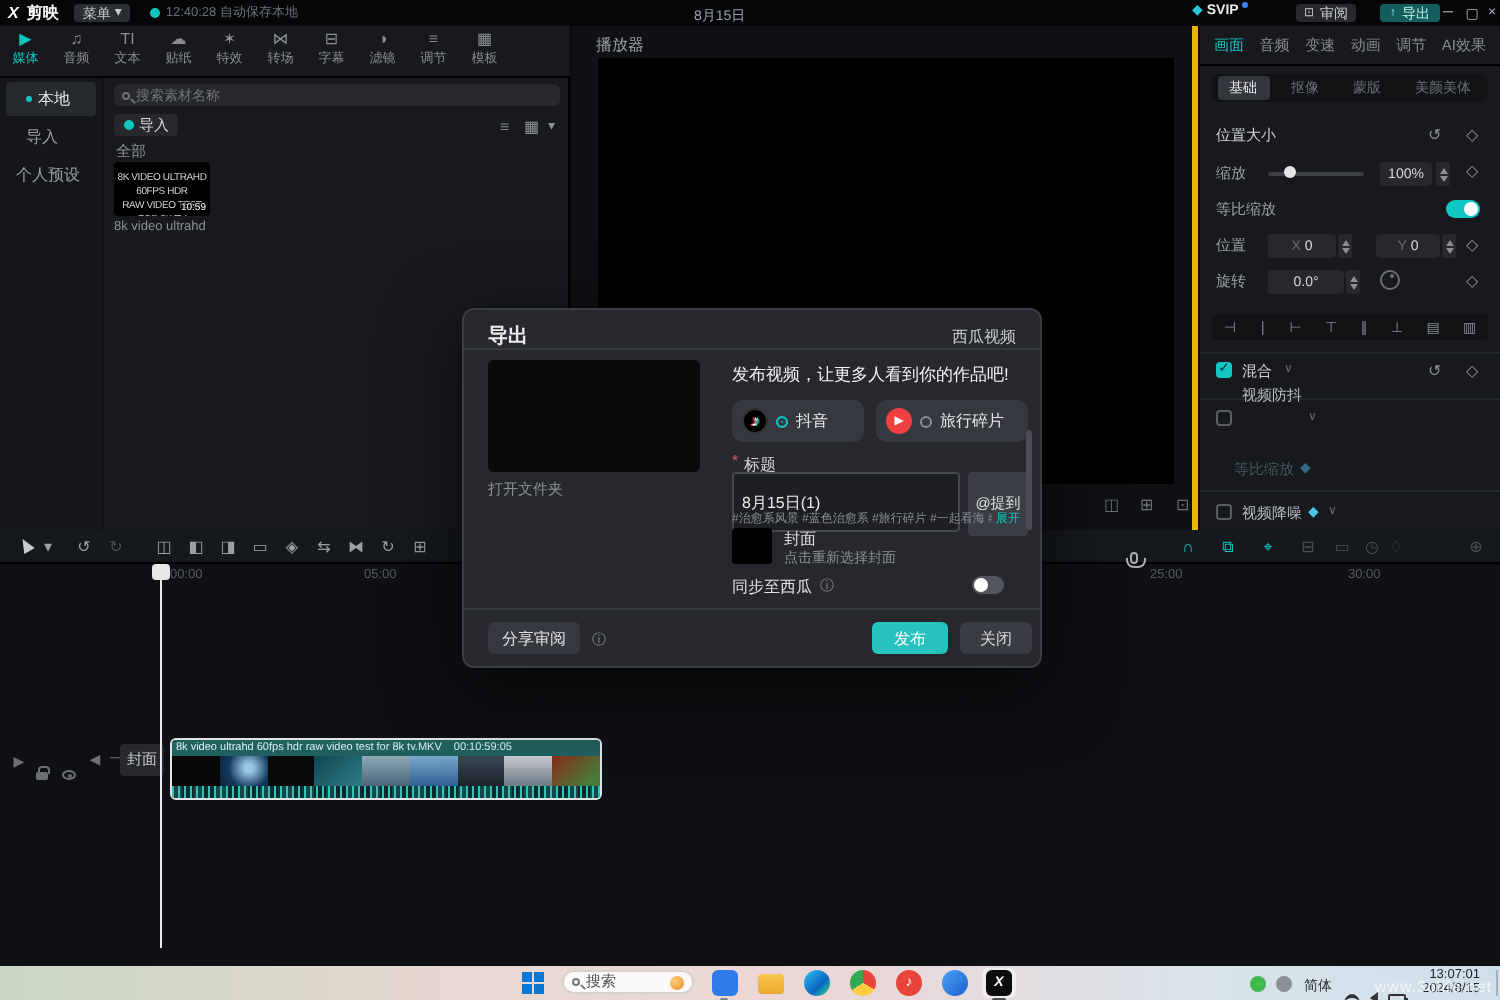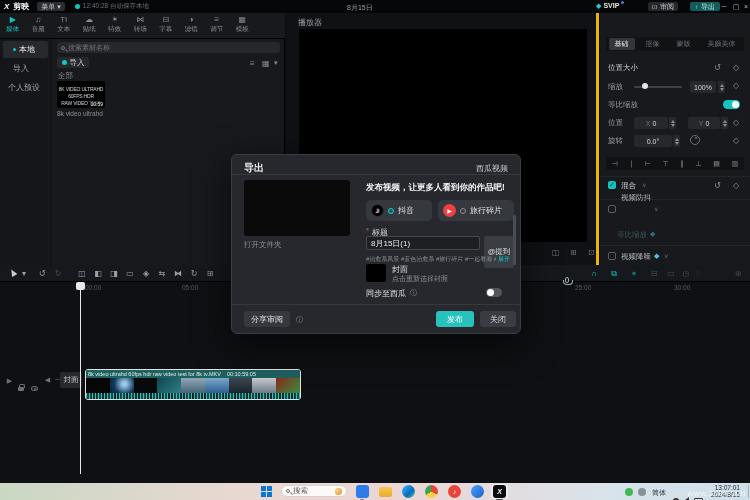--- a/index.html
+++ b/index.html
@@ -88,21 +88,21 @@
 .dlg-title{position:absolute;left:12px;top:6px;font-size:10px;font-weight:bold;color:#eaeaea}
 .dlg-helper{position:absolute;right:12px;top:8px;font-size:8px;color:#c8ccd0}
 .dlg-divider{position:absolute;left:0;top:19px;width:100%;border-top:1px solid #36393e}
 .dlg-thumb{position:absolute;left:12px;top:25px;width:106px;height:56px;background:#0a0a0a;border-radius:3px}
 .platform{position:absolute;top:45px;height:21px;background:#35383e;border-radius:5px;display:flex;align-items:center;padding:0 5px;gap:4px}
 .pf-ico{width:13px;height:13px;border-radius:50%;display:flex;align-items:center;justify-content:center;flex:none}
 .radio{width:6px;height:6px;border-radius:50%;flex:none}
 .radio.on{border:1.5px solid #0fc6c2;background:#0fc6c2;box-shadow:inset 0 0 0 1.5px #35383e}
 .radio.off{border:1px solid #8a9096}
 .pf-label{font-size:8px;color:#e8e8e8}
-.dlg-input{position:absolute;left:134px;top:81px;width:114px;height:14px;background:#1d1f22;border:1px solid #45484e;border-radius:2px;font-size:8px;color:#eaeaea;display:flex;align-items:center;padding:0 4px}
+.dlg-input{position:absolute;left:134px;top:81px;width:114px;height:30px;background:#1d1f22;border:1px solid #45484e;border-radius:2px;font-size:8px;color:#eaeaea;display:flex;align-items:center;padding:0 4px}
 .mention-btn{position:absolute;left:252px;top:81px;width:30px;height:32px;background:#3a3d43;border-radius:2px;font-size:7.5px;color:#e0e0e0;display:flex;align-items:center;justify-content:center}
 .hashtags{position:absolute;left:134px;top:100px;width:130px;font-size:6px;color:#8a9096;white-space:nowrap;overflow:hidden}
 .expand{position:absolute;left:266px;top:100px;font-size:6px;color:#0fc6c2}
 .dlg-btn{position:absolute;height:16px;border-radius:3px;font-size:8px;display:flex;align-items:center;justify-content:center}
 
 .taskbar{position:absolute;left:0;top:483px;width:750px;height:17px;background:linear-gradient(90deg,#c9d8c2,#e9d8d2 32%,#ecd6d6 55%,#d8e3ea 80%,#cfdfe9);z-index:60;display:block}
 .winlogo{position:absolute;left:261px;top:3px;display:grid;grid-template-columns:5px 5px;grid-template-rows:5px 5px;gap:1px}
 .winlogo span{background:#0a78d7}
 .tb-search{position:absolute;left:281px;top:2px;width:66px;height:12px;background:rgba(255,255,255,.85);border:1px solid #d8d2cc;border-radius:6px;display:flex;align-items:center;padding:0 4px;gap:3px}
 .app-ico{position:absolute;top:2px;width:13px;height:13px;border-radius:3px}
@@ -230,20 +230,28 @@
 
   <div class="player-panel">
     <span class="abs" style="left:12px;top:4px;font-size:8px;color:#9aa0a6">播放器</span>
     <div class="canvas"></div>
     <span class="abs" style="left:266px;top:235px;font-size:8px;color:#6a7076">◫</span>
     <span class="abs" style="left:284px;top:235px;font-size:8px;color:#6a7076">⊞</span>
     <span class="abs" style="left:302px;top:235px;font-size:8px;color:#6a7076">⊡</span>
   </div>
 
   <div class="inspector">
+    <div class="itabs">
+      <span class="itab active">画面</span>
+      <span class="itab">音频</span>
+      <span class="itab">变速</span>
+      <span class="itab">动画</span>
+      <span class="itab">调节</span>
+      <span class="itab">AI效果</span>
+    </div>
     <div class="subtabs">
       <span class="subtab active">基础</span>
       <span class="subtab">抠像</span>
       <span class="subtab">蒙版</span>
       <span class="subtab">美颜美体</span>
     </div>
 
     <span class="isection abs" style="left:8px;top:50px">位置大小</span>
     <span class="kf abs" style="left:114px;top:50px">↺</span>
     <span class="kf abs" style="left:133px;top:50px">◇</span>
@@ -388,21 +396,21 @@
       <div class="wave"></div>
     </div>
   </div>
 
   <div class="dialog">
     <span class="dlg-title">导出</span>
     <span class="dlg-helper">西瓜视频</span>
     <div class="dlg-divider"></div>
     <div class="dlg-thumb"></div>
     <span class="abs" style="left:12px;top:85px;font-size:7.5px;color:#8a9096">打开文件夹</span>
-    <span class="abs" style="left:134px;top:27px;font-size:8.5px;font-weight:bold;color:#f2f2f2;white-space:nowrap">发布视频，让更多人看到你的作品吧!</span>
+    <span class="abs" style="left:134px;top:27px;font-size:8.5px;font-weight:normal;color:#f2f2f2;white-space:nowrap">发布视频，让更多人看到你的作品吧!</span>
     <div class="platform" style="left:134px;width:66px">
       <span class="pf-ico" style="background:#000;border:1px solid #333">
           <span style="font-size:8px;color:#fff;text-shadow:1px 0 #25f4ee,-1px 0 #fe2c55">♪</span>
         </span>
       <span class="radio on"></span>
       <span class="pf-label">抖音</span>
     </div>
     <div class="platform" style="left:206px;width:76px">
       <span class="pf-ico" style="background:#f04142">
           <span style="font-size:6px;color:#fff">▶</span>

